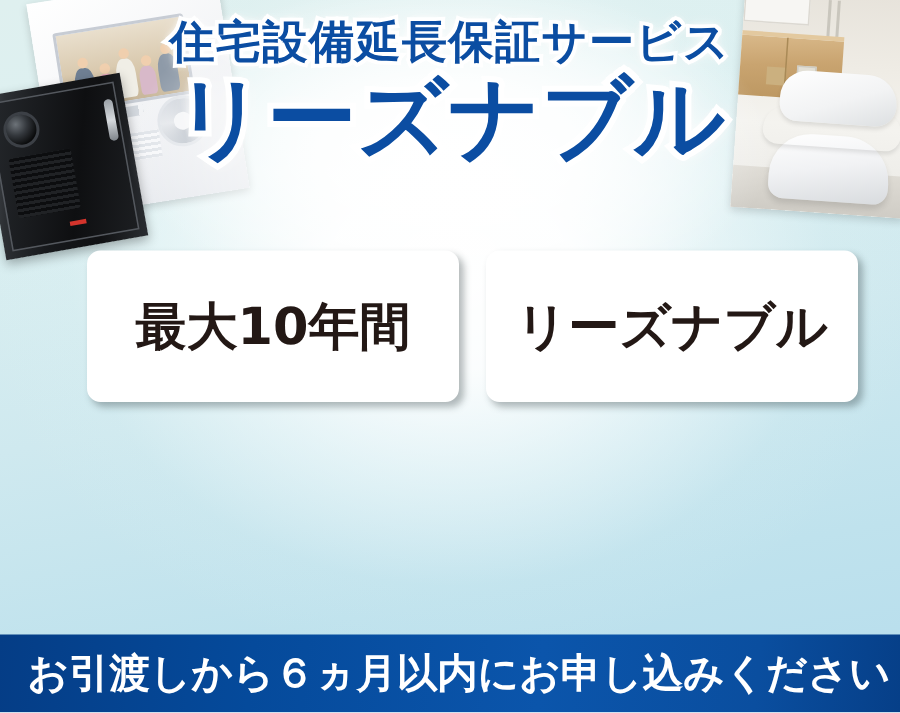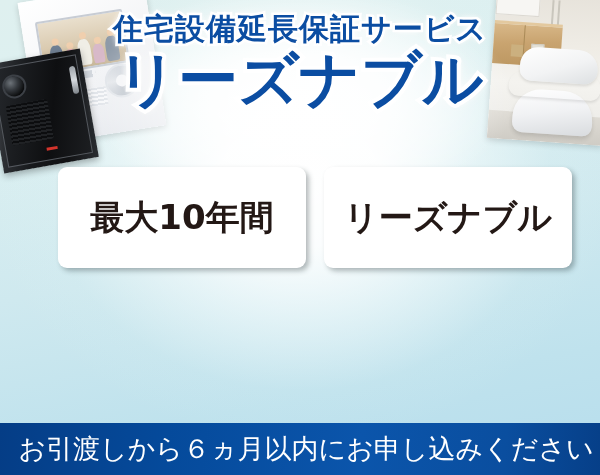--- a/index.html
+++ b/index.html
@@ -181,21 +181,21 @@
   }
 
   
   #cta-bar{
     position:absolute;left:0;bottom:0;width:600px;height:52px;
     background:linear-gradient(95deg,#053d86 0%,#054a9b 28%,#0b55ab 60%,#0a4e9f 84%,#063f88 100%);
     display:flex;align-items:center;justify-content:center;
   }
   #cta-text{
     font-family:"DejaVu Sans","Liberation Sans",sans-serif;
-    font-size:27px;font-weight:normal;color:#ffffff;letter-spacing:0px;white-space:nowrap;margin-left:12px;
+    font-size:27px;font-weight:bold;color:#ffffff;letter-spacing:0px;white-space:nowrap;margin-left:12px;
   }
 </style>
 </head>
 <body>
 
 <div id="banner">
 
   <div class="photo" id="photo-monitor">
     <div class="screen">
       <div class="room"></div>

